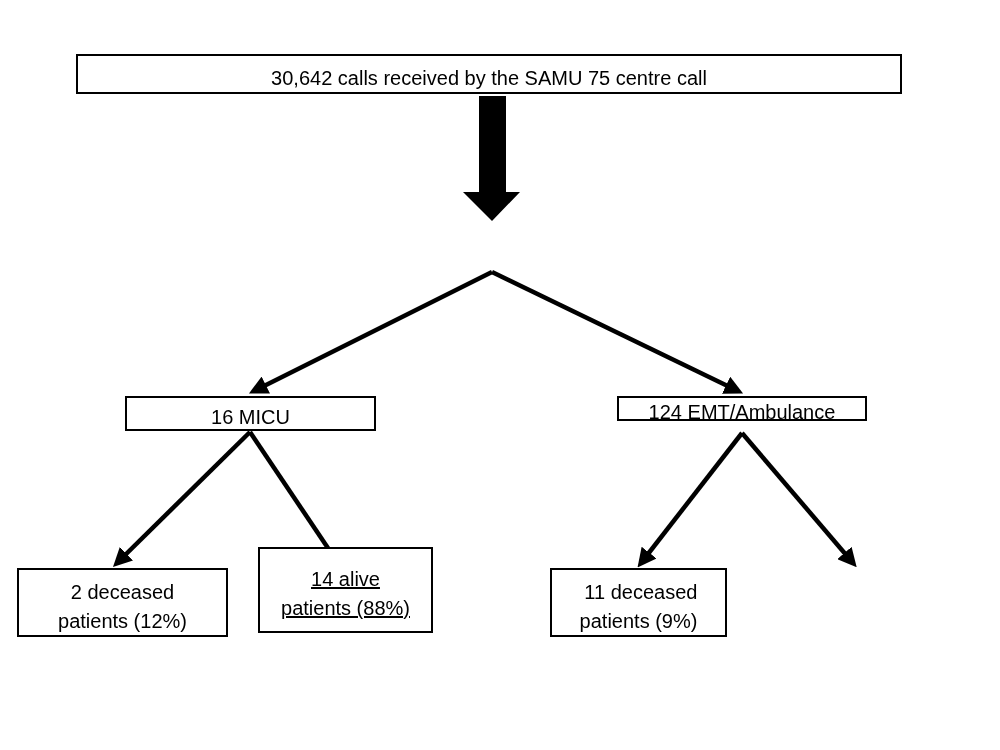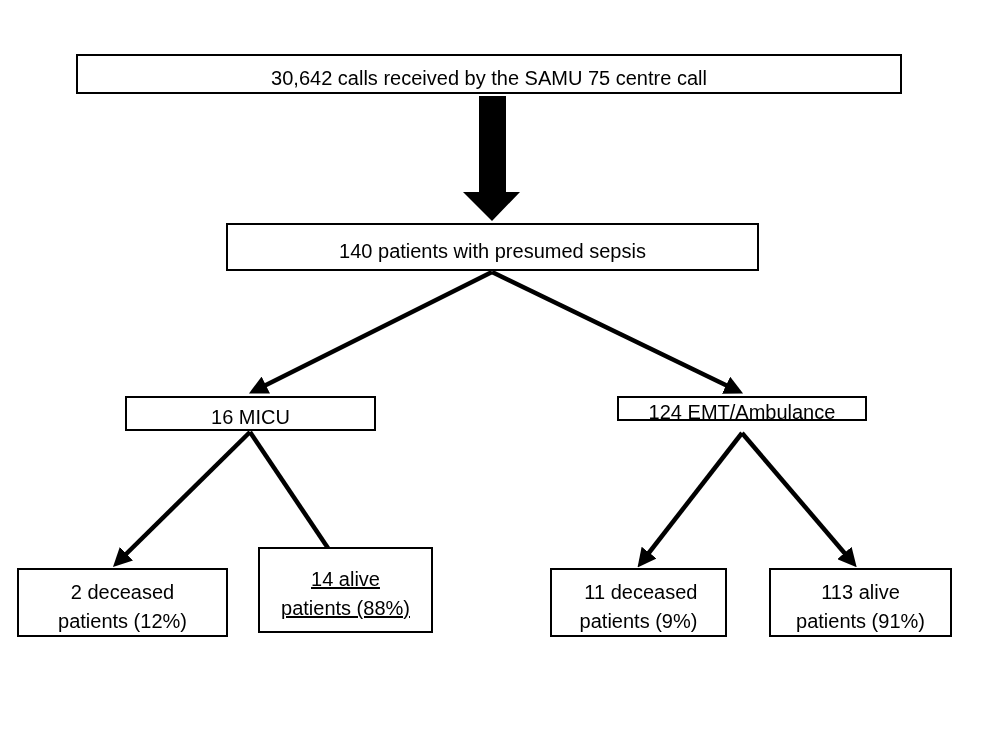--- a/index.html
+++ b/index.html
@@ -73,23 +73,20 @@
 
     <line x1="742" y1="433" x2="641" y2="563" stroke="#000000" stroke-width="4.5" marker-end="url(#ah)"></line>
 
     <line x1="742" y1="433" x2="853" y2="563" stroke="#000000" stroke-width="4.5" marker-end="url(#ah)"></line>
   </svg>
 
   <div class="node node-calls">
     <div class="node-label">30,642 calls received by the SAMU 75 centre call</div>
   </div>
 
-  <div class="node node-sepsis">
-    <div class="node-label">140 patients with presumed sepsis</div>
-  </div>
 
   <div class="node node-micu">
     <div class="node-label">16 MICU</div>
   </div>
 
   <div class="node node-emt">
     <div class="node-label">124 EMT/Ambulance</div>
   </div>
 
   <div class="node node-micu-deceased">
@@ -100,18 +97,14 @@
   <div class="node node-micu-alive">
     <div class="node-label">14 alive
 patients (88%)</div>
   </div>
 
   <div class="node node-emt-deceased">
     <div class="node-label">11 deceased
 patients (9%)</div>
   </div>
 
-  <div class="node node-emt-alive">
-    <div class="node-label">113 alive
-patients (91%)</div>
-  </div>
 
 </div>
 
 </body></html>

